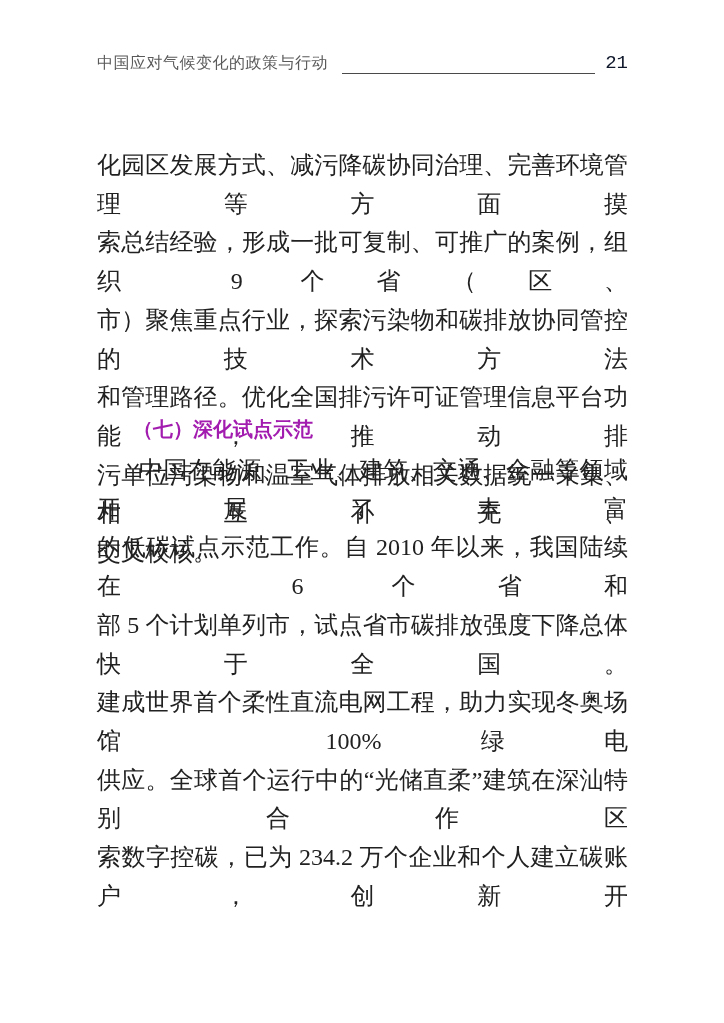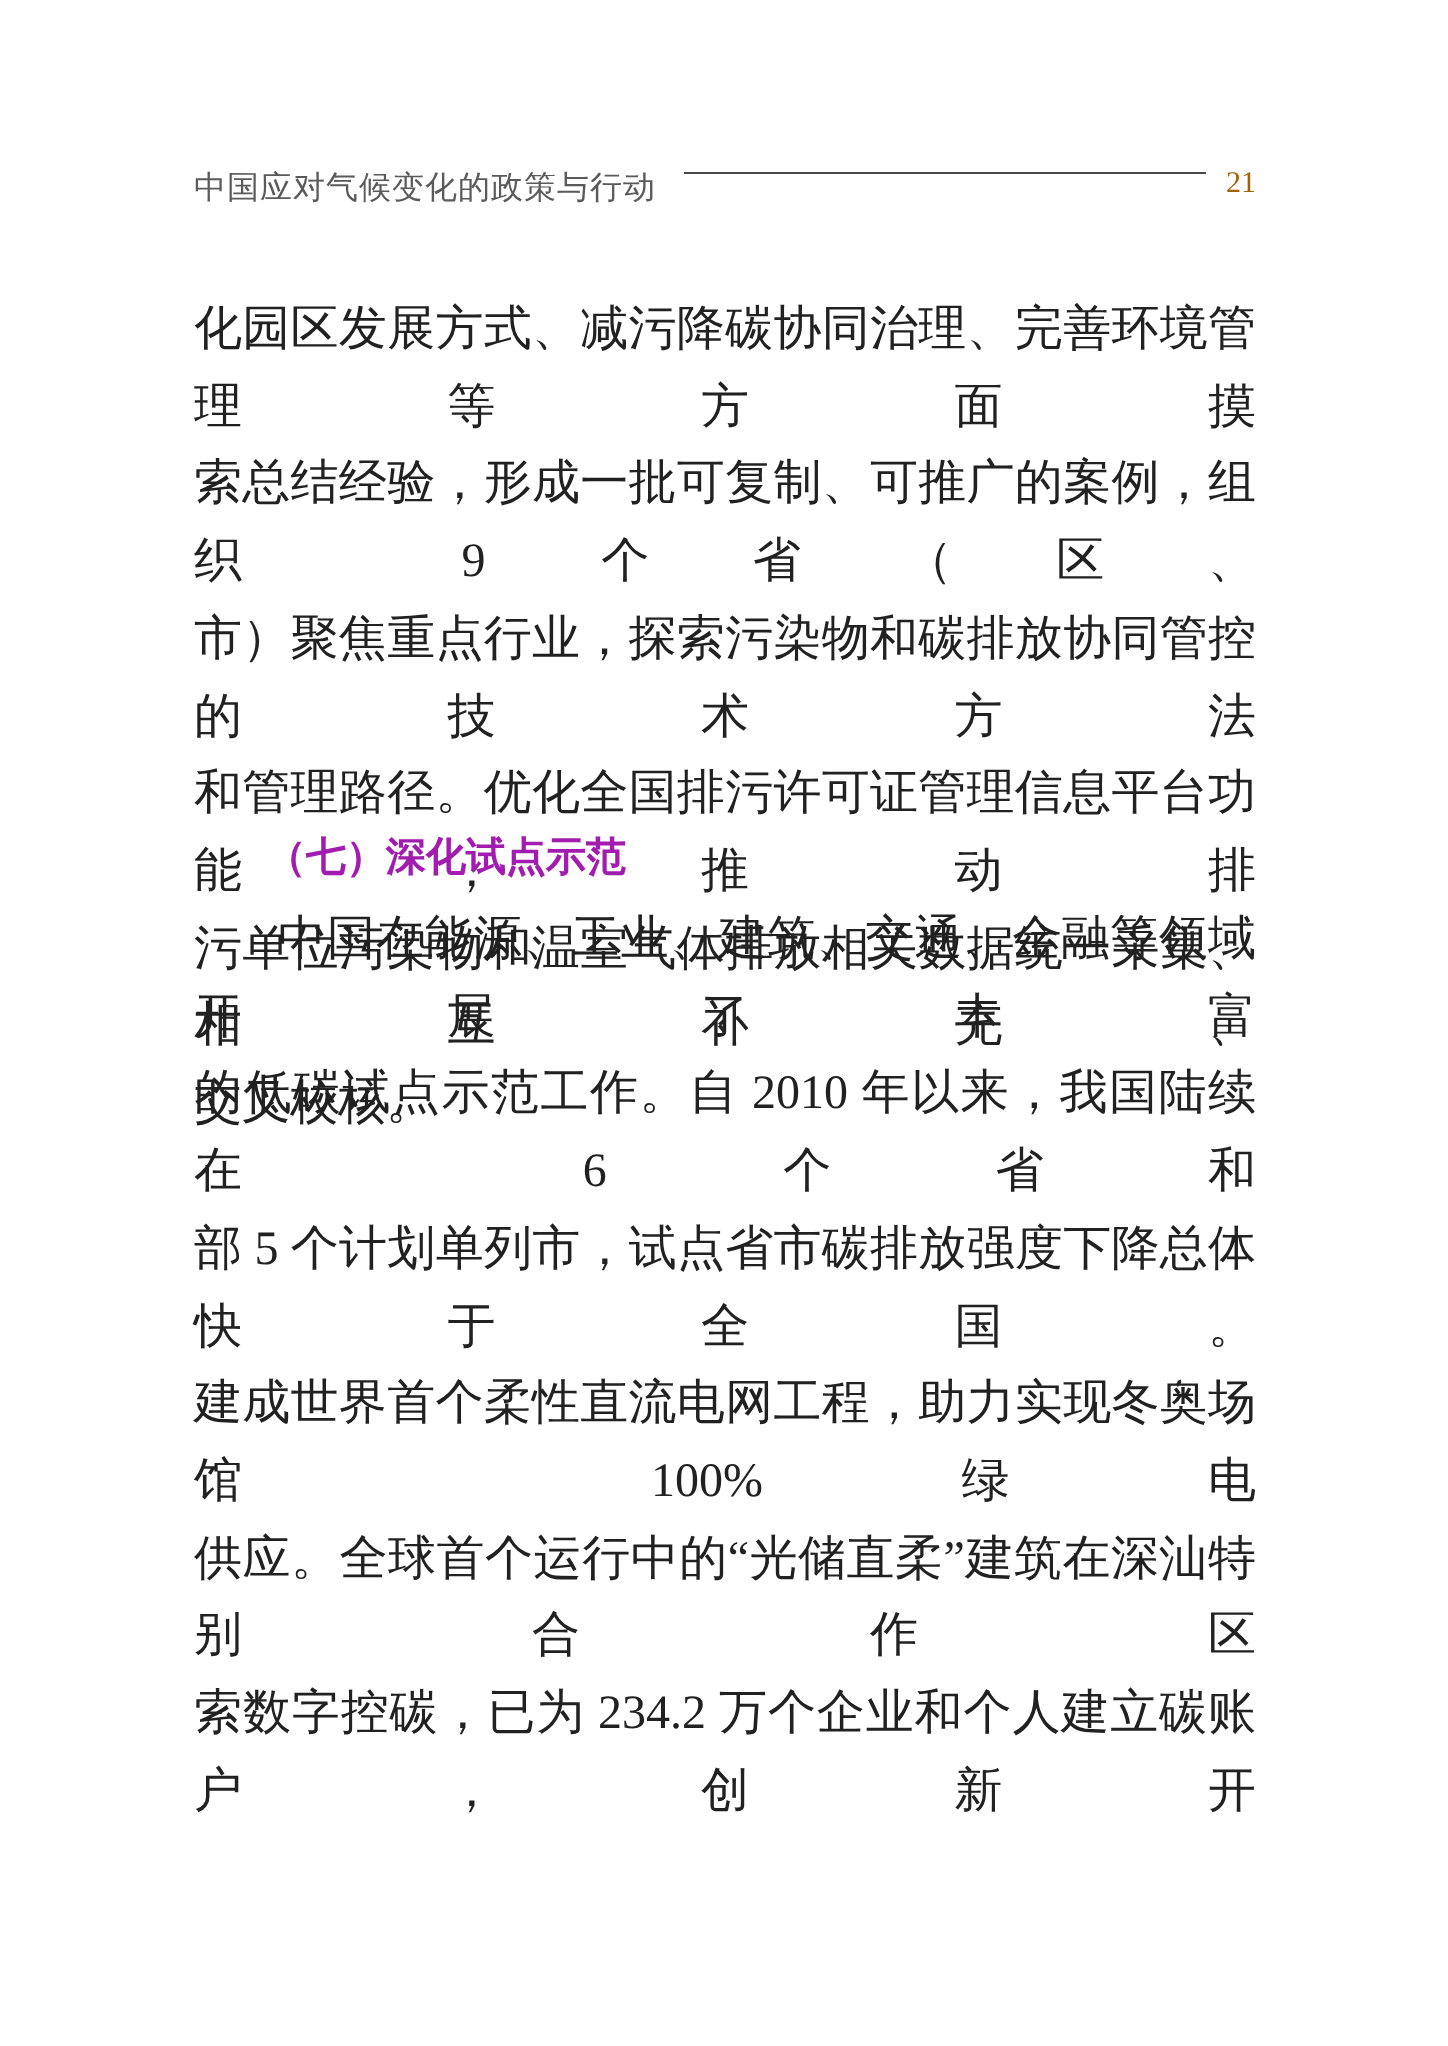--- a/index.html
+++ b/index.html
@@ -8,43 +8,43 @@
     position: relative;
     width: 724px;
     height: 1023px;
     background: #ffffff;
     overflow: hidden;
   }
 
   
   .page-header {
     position: absolute;
-    top: 84px;
+    top: 52px;
     left: 97px;
     width: 531px;
     display: flex;
-    align-items: flex-start;
+    align-items: flex-end;
   }
   .header-title {
     font-family: "Liberation Sans", "DejaVu Sans", sans-serif;
     font-size: 16px;
     color: #5a5a5a;
     letter-spacing: 0.5px;
     white-space: nowrap;
   }
   .header-rule {
     flex: 1;
     height: 0;
     border-top: 1.5px solid #4a4a4a;
     margin: 2px 10px 0 14px;
   }
   .header-page-number {
-    font-family: Liberation Serif, serif;
-    font-size: 15px;
-    color: #a16207;
+    font-family: Liberation Mono, monospace;
+    font-size: 19px;
+    color: #0f172a;
   }
 
   
   .para {
     position: absolute;
     left: 97px;
     width: 531px;
     font-family: "Liberation Serif", "DejaVu Serif", serif;
     font-size: 24px;
     color: #212121;

